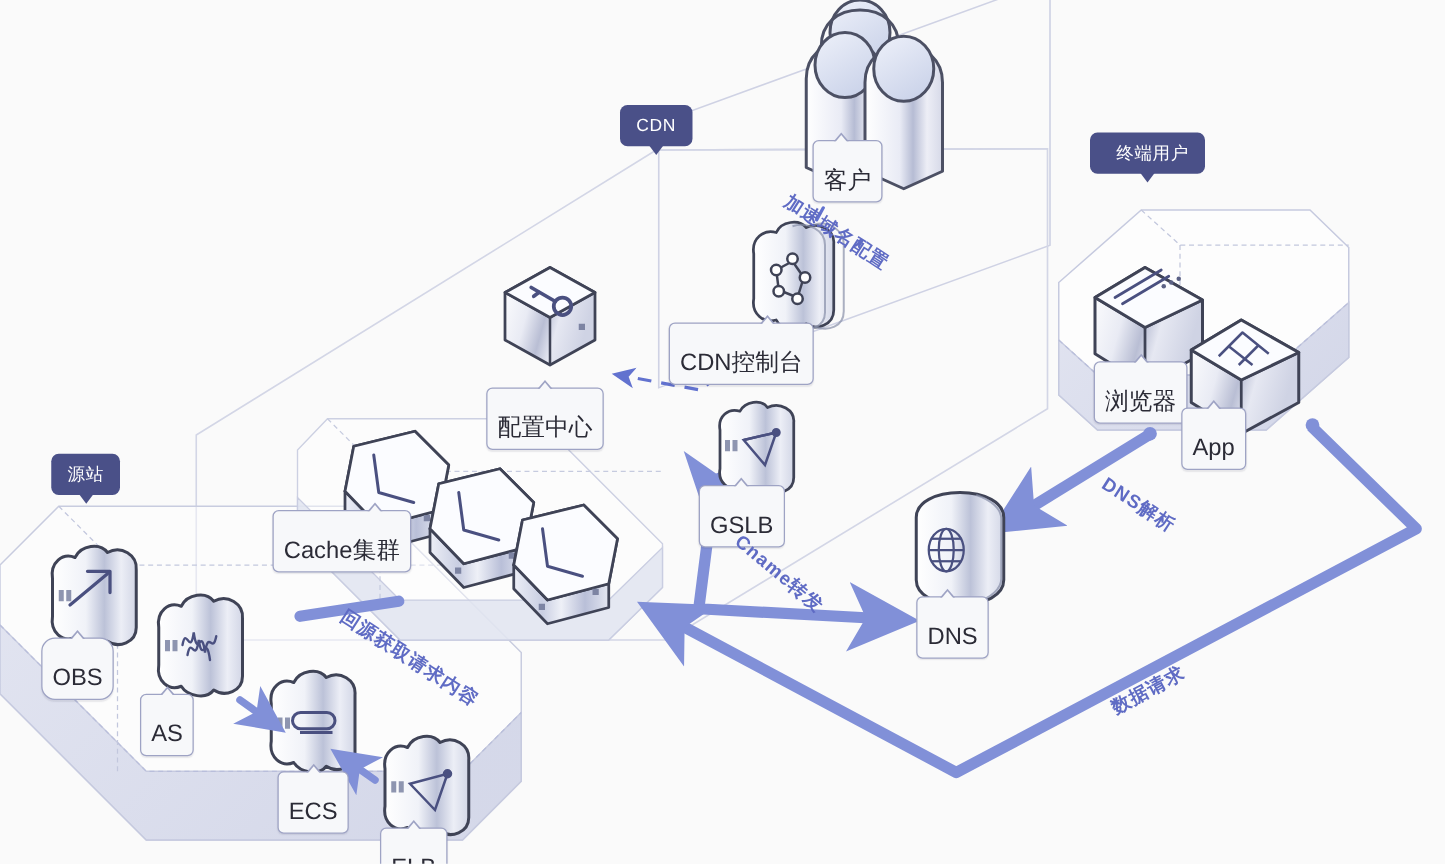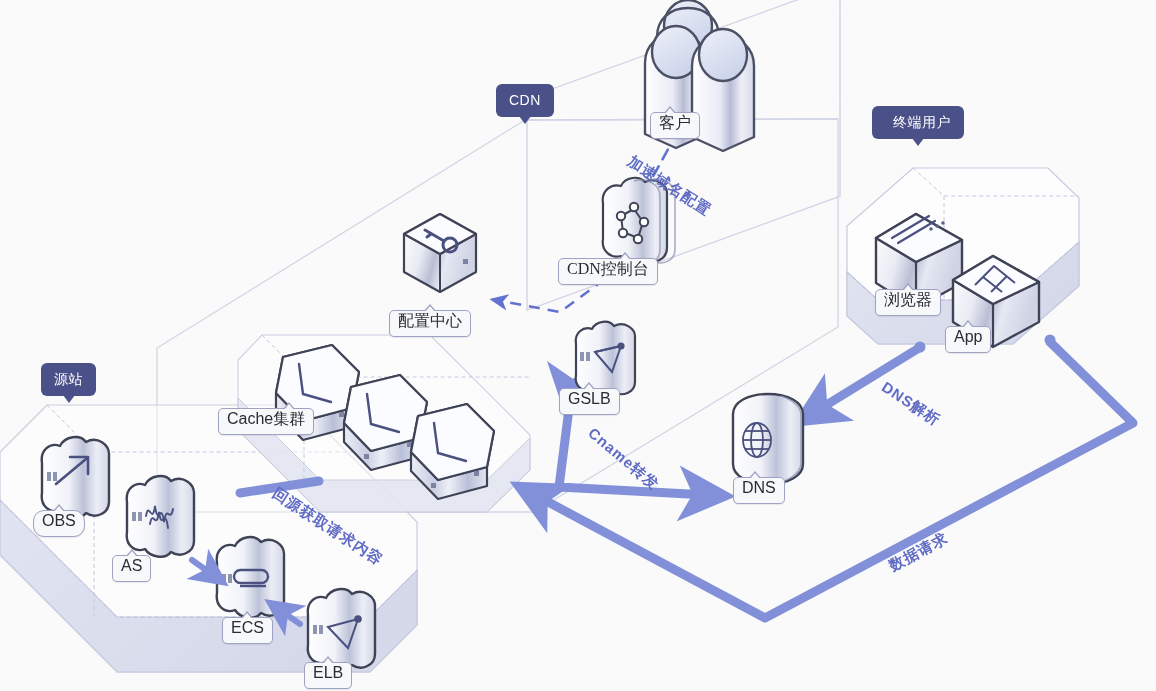--- a/index.html
+++ b/index.html
@@ -36,23 +36,23 @@
     border-top:8px solid #4a5088;
   }
 
   
   .nlabel{
     position:absolute;
     background:#f7f8fa;
     border:1px solid #9ea3c4;
     border-radius:5px;
     color:#2b2b36;
-    font-size:16px;
+    font-size:19px;
     line-height:1;
-    padding:2px 8px 7px 8px;
+    padding:22px 8px 7px 8px;
     white-space:nowrap;
     box-shadow:0 1px 1px rgba(60,60,90,.10);
   }
   .nlabel:before{
     content:"";
     position:absolute;
     left:var(--tx,50%);margin-left:-6px;top:-7px;
     width:0;height:0;
     border-left:6px solid transparent;
     border-right:6px solid transparent;
@@ -396,21 +396,21 @@
   </svg>
 
   <div class="badge" style="left:496px;top:84px;">CDN</div>
 
   <div class="badge" style="left:872px;top:106px;padding-left:21px;">终端用户</div>
 
   <div class="badge" style="left:41px;top:363px;">源站</div>
 
   <div class="nlabel" style="left:650px;top:112px;--tx:40%;">客户</div>
 
-  <div class="nlabel" style="left:558px;top:258px;font-family:Liberation Serif, serif;--tx:68%;">CDN控制台</div>
+  <div class="nlabel" style="left:535px;top:258px;--tx:68%;">CDN控制台</div>
 
   <div class="nlabel" style="left:389px;top:310px;--tx:50%;">配置中心</div>
 
   <div class="nlabel" style="left:218px;top:408px;--tx:74%;">Cache集群</div>
 
   <div class="nlabel" style="left:559px;top:388px;--tx:50%;">GSLB</div>
 
   <div class="nlabel" style="left:733px;top:477px;text-align:center;--tx:42%;">DNS</div>
 
   <div class="nlabel" style="left:859px;top:289px;margin-left:16px;--tx:50%;">浏览器</div>

